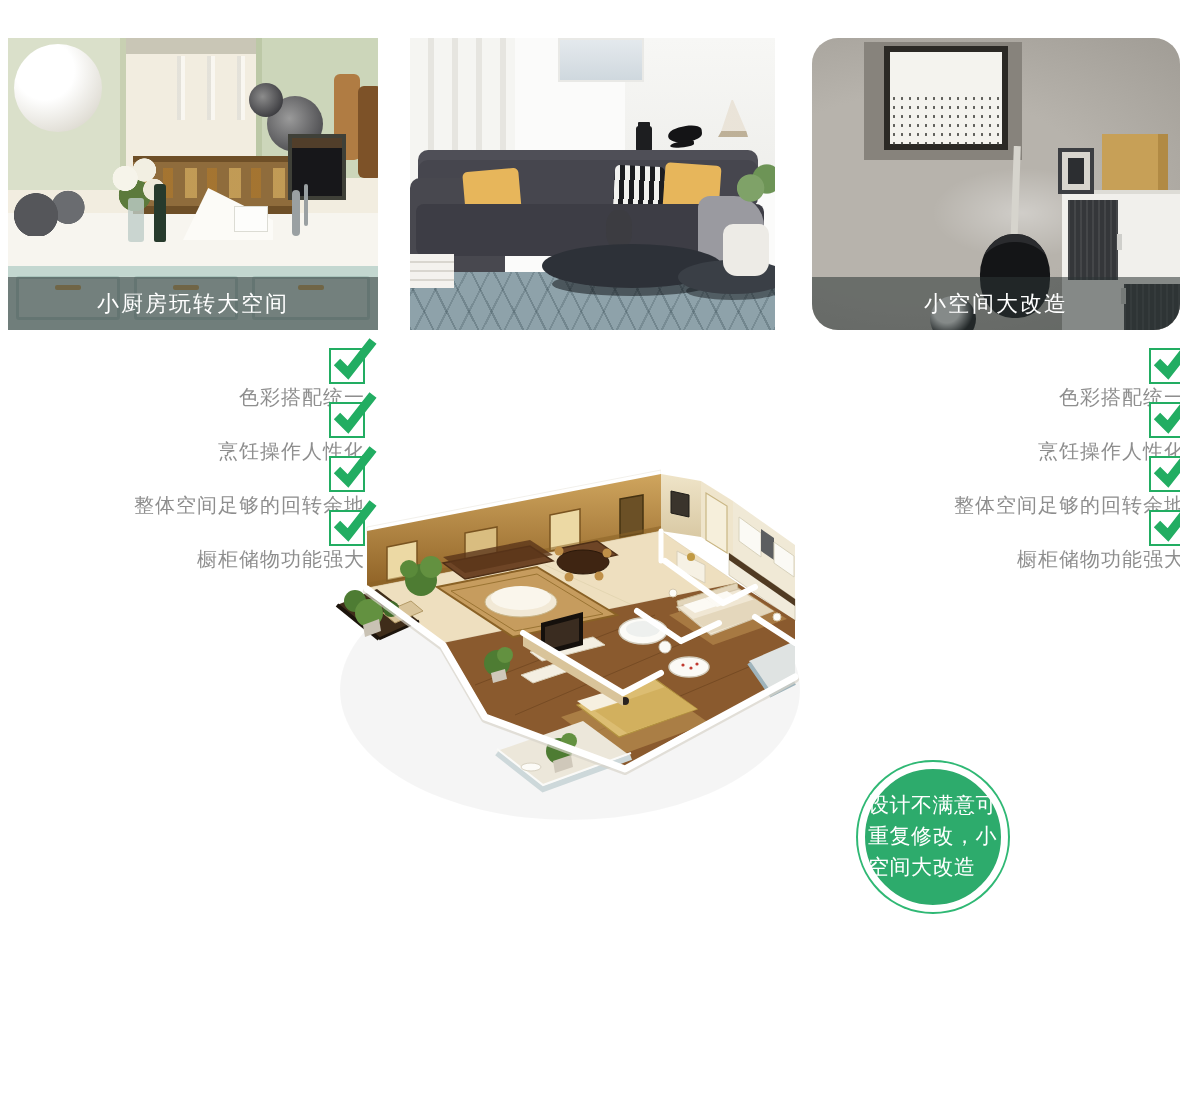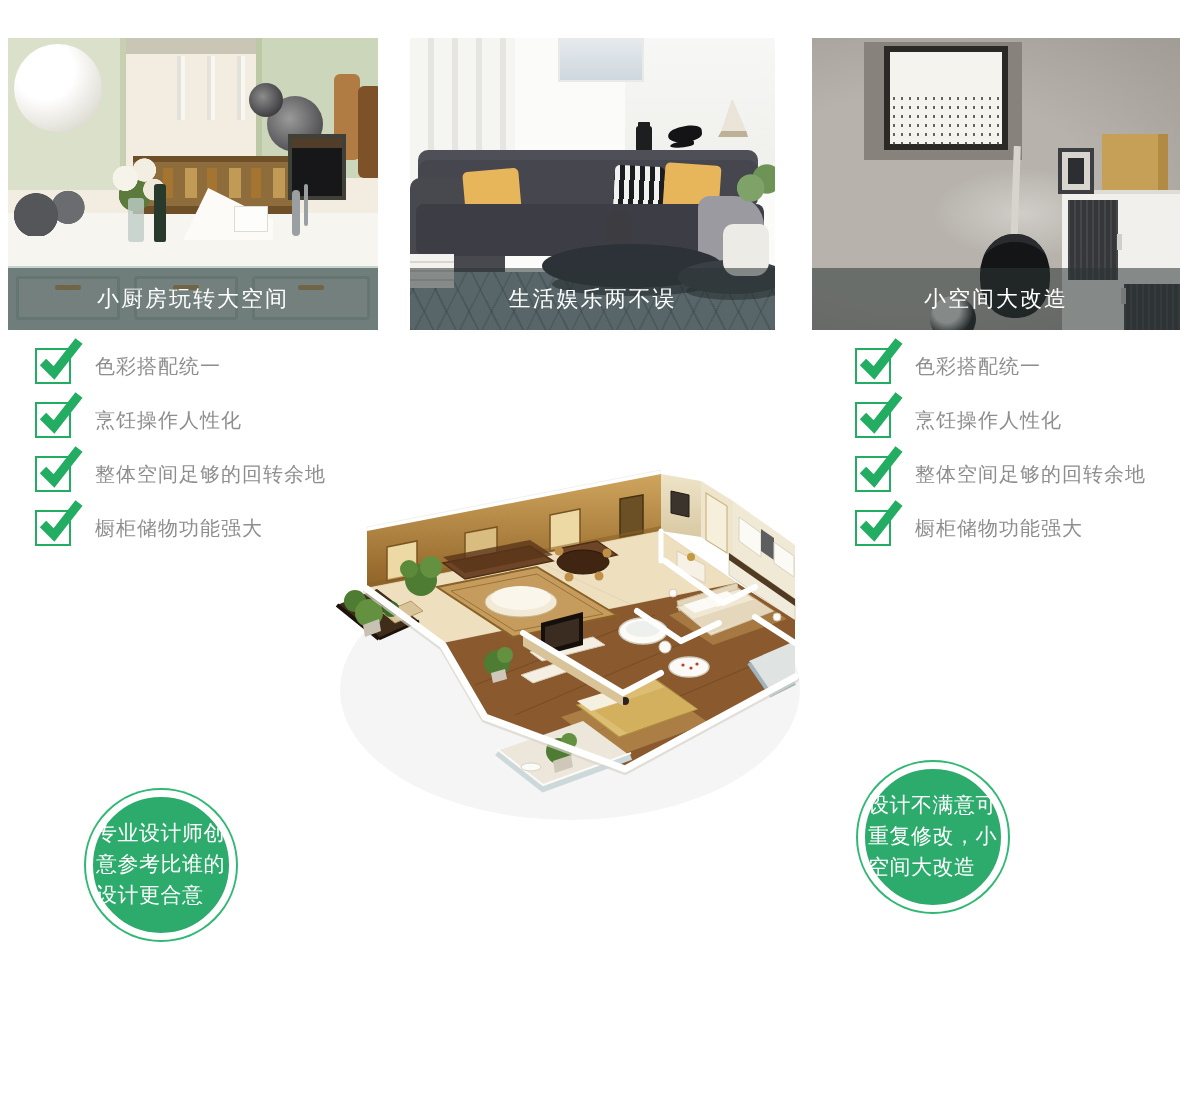--- a/index.html
+++ b/index.html
@@ -5,22 +5,22 @@
   * { margin:0; padding:0; box-sizing:border-box; }
   html,body { width:1180px; height:1095px; background:#ffffff;
     font-family:"Liberation Sans","DejaVu Sans",sans-serif; position:relative; overflow:hidden; }
   .stage { position:absolute; inset:0; }
 
   
   .cards { position:absolute; left:8px; top:38px; display:flex; }
   .card { position:relative; height:292px; overflow:hidden; background:#e8e6e0; }
   .card.c1 { width:370px; margin-right:32px; }
   .card.c2 { width:365px; margin-right:37px; }
-  .card.c3 { width:368px; }
-  .card .caption { position:absolute; left:0; right:0; bottom:0; height:62px;
+  .card.c3 { width:368px;border-radius:26px; }
+  .card .caption { position:absolute; left:0; right:0; bottom:0; height:53px;
     background:rgba(44,52,52,.55); color:#fff; font-size:22px; letter-spacing:2px;
     display:flex; align-items:center; justify-content:center; z-index:30; }
   .ph { position:absolute; }
 
   
   .k-bg { inset:0; background:linear-gradient(#f2ede0 0 60%,#f7f5ef 60% 100%); }
   .k-rail { left:90px; top:0; width:190px; height:16px; background:#c9c6b6; }
   .k-upperL { left:0; top:0; width:118px; height:152px; background:#dae0ca;
     box-shadow:inset -6px 0 0 #c8d0b2; }
   .k-lamp { left:6px; top:6px; width:88px; height:88px; border-radius:50%;
@@ -128,21 +128,21 @@
   .g-gneck { left:200px; top:108px; width:7px; height:104px; background:#d6d4cd; transform:rotate(2deg); }
   .g-gbody { left:168px; top:196px; width:70px; height:84px; background:#141517;
     border-radius:48% 48% 46% 46%; box-shadow:inset 0 18px 0 -10px #2a2b2e; }
   .g-ball { left:118px; top:258px; width:46px; height:46px; border-radius:50%;
     background:radial-gradient(circle at 36% 30%, #f2f2f0 0 30%, #17181a 62%); }
 
   
   .checklist { position:absolute; width:330px; }
   .checklist.left { left:35px; top:348px; }
   .checklist.right { left:855px; top:348px; }
-  .chk-item { display:flex; align-items:center; height:36px; margin-bottom:18px; }
+  .chk-item { display:flex; align-items:flex-end; height:36px; margin-bottom:18px;flex-direction:column; }
   .chk-box { position:relative; width:36px; height:36px; border:2px solid #22ad62; background:#fff; flex:0 0 36px; }
   .chk-box svg { position:absolute; left:1px; top:-12px; overflow:visible; }
   .chk-label { margin-left:24px; font-size:20px; color:#8e8e8e; letter-spacing:1px; }
 
   
   .floorplan { position:absolute; left:325px; top:465px; width:475px; height:375px; }
 
   
   .badge { position:absolute; width:150px; height:150px; border-radius:50%;
     background:#2dab6c; border:7px solid #ffffff; box-shadow:0 0 0 2px #2fb874;
@@ -213,23 +213,20 @@
       <div class="ph l-pillow l-py2"></div>
       <div class="ph l-sofa-seat"></div>
       <div class="ph l-throw"></div>
       <div class="ph l-rug"></div>
       <div class="ph l-vase"></div>
       <div class="ph l-table1"></div>
       <div class="ph l-table2"></div>
       <div class="ph l-books"></div>
       <div class="ph l-plant"></div>
       <div class="ph l-stool"></div>
-      <figcaption class="caption">
-        <span>生活娱乐两不误</span>
-      </figcaption>
     </figure>
 
     <figure class="card c3">
       <div class="ph g-bg"></div>
       <div class="ph g-glow"></div>
       <div class="ph g-mat"></div>
       <div class="ph g-frame"></div>
       <div class="ph g-speck"></div>
       <div class="ph g-sideboard"></div>
       <div class="ph g-door1"></div>
@@ -453,20 +450,17 @@
 
     <g stroke-linecap="round" stroke-linejoin="round" fill="none">
       <path d="M470,212 L300,304 L160,252 L118,180 M42,124 L118,180" stroke="#d8d4ca" stroke-width="8" transform="translate(0,2)" opacity="0.7"></path>
       <path d="M470,212 L300,304 L160,252 L118,180 M42,124 L118,180" stroke="#ffffff" stroke-width="7"></path>
       <polygon points="198,168 298,228 298,241 198,181" fill="#d9c49a" stroke="none"></polygon>
       <path d="M198,168 L298,228 M298,228 L336,208 M340,96 L398,138 M398,138 L430,122 M312,146 L356,176 M356,176 L394,158 M430,152 L470,178" stroke="#ffffff" stroke-width="6"></path>
       <path d="M336,66 L336,96" stroke="#ffffff" stroke-width="5"></path>
     </g>
   </svg>
 
-  <div class="badge b1">
-    <div class="txt">专业设计师创意参考比谁的设计更合意</div>
-  </div>
   <div class="badge b3">
     <div class="txt">设计不满意可重复修改，小空间大改造</div>
   </div>
 
 </div>
 
 </body></html>

